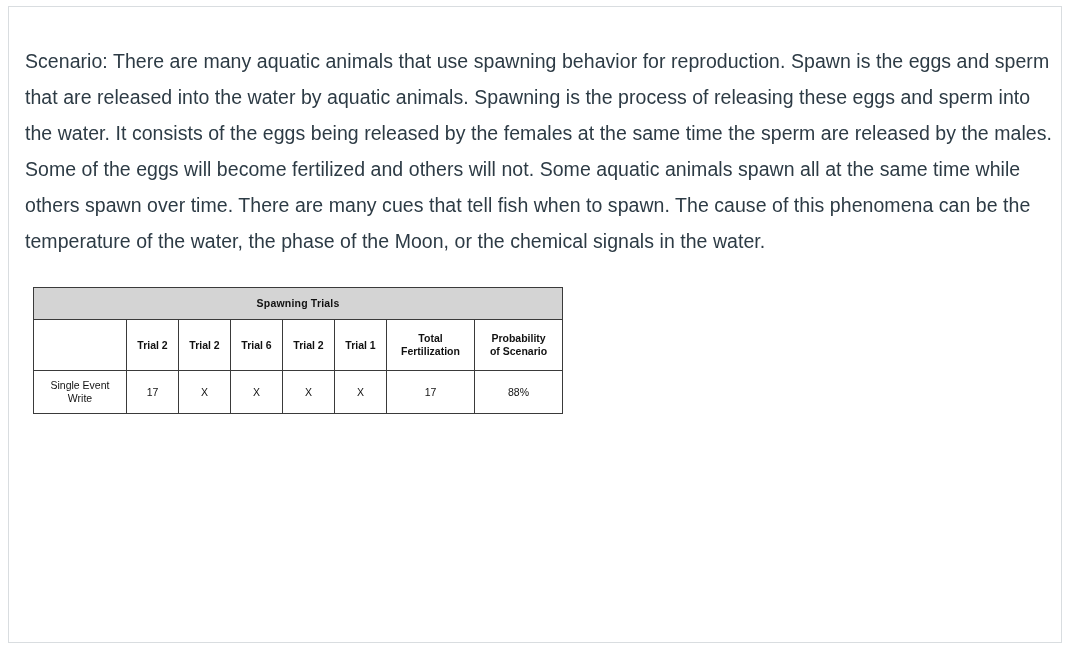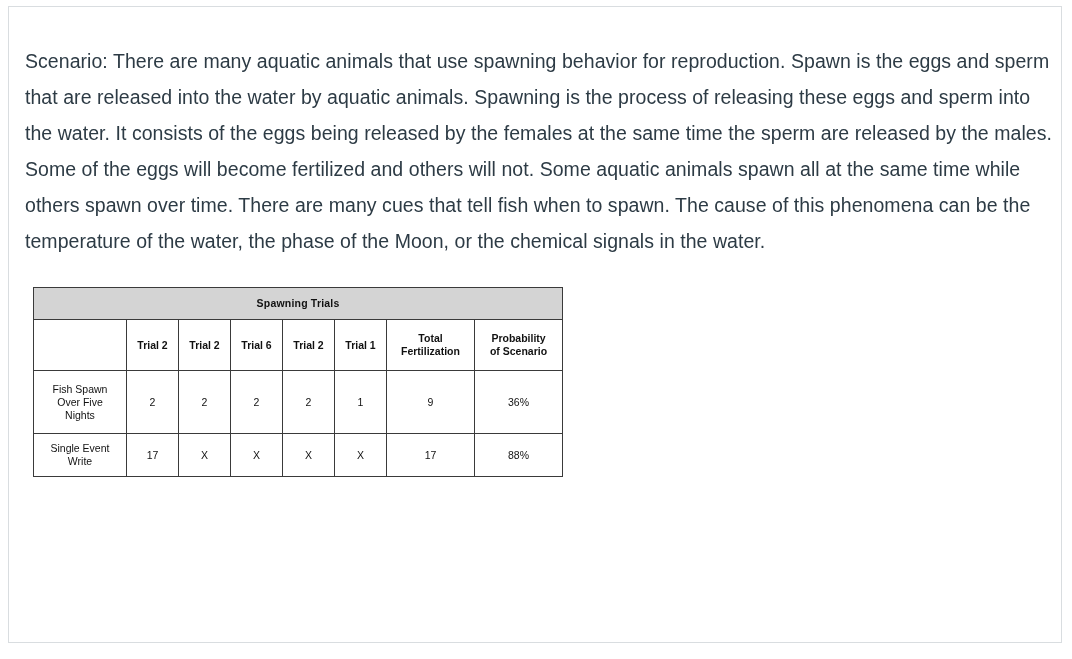--- a/index.html
+++ b/index.html
@@ -154,34 +154,20 @@
               <span>Total</span><br>
               <span>Fertilization</span>
             </th>
             <th>
               <span>Probability</span><br>
               <span>of Scenario</span>
             </th>
           </tr>
         </thead>
         <tbody>
-          <tr class="data-row row-five">
-            <td class="rowlabel">
-              <span>Fish Spawn</span><br>
-              <span>Over Five</span><br>
-              <span>Nights</span>
-            </td>
-            <td class="num">2</td>
-            <td class="num">2</td>
-            <td class="num">2</td>
-            <td class="num">2</td>
-            <td class="num">1</td>
-            <td class="num">9</td>
-            <td class="num">36%</td>
-          </tr>
           <tr class="data-row row-single">
             <td class="rowlabel">
               <span>Single Event</span><br>
               <span>Write</span>
             </td>
             <td class="num">17</td>
             <td class="xmark">X</td>
             <td class="xmark">X</td>
             <td class="xmark">X</td>
             <td class="xmark">X</td>

